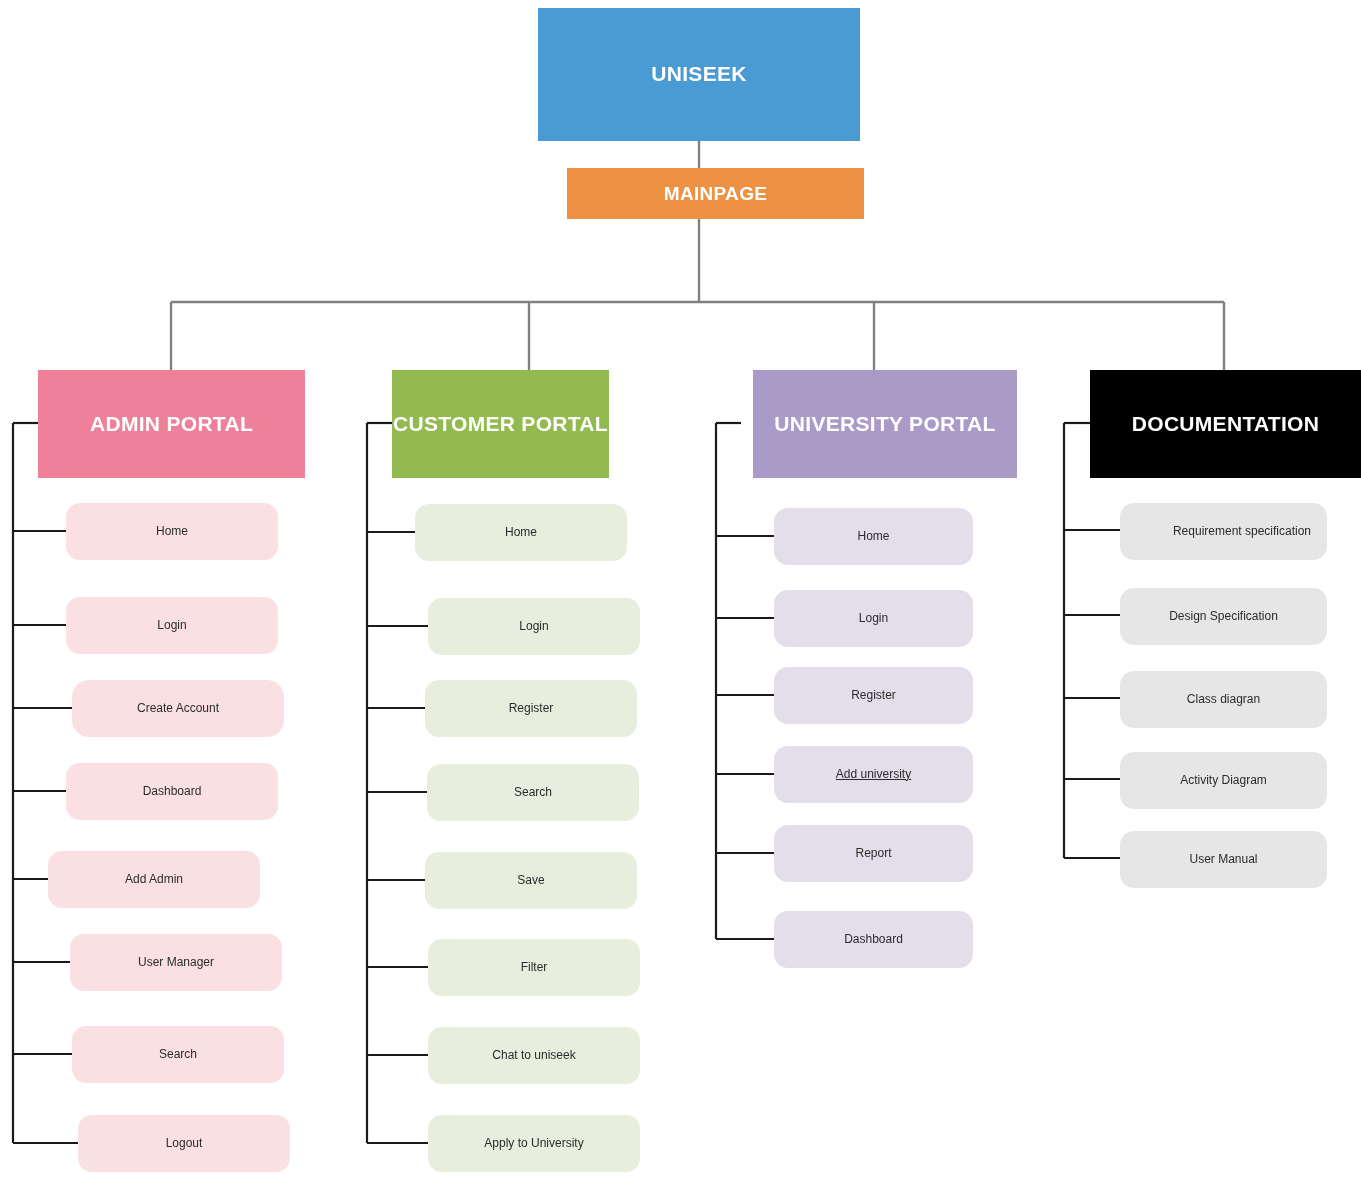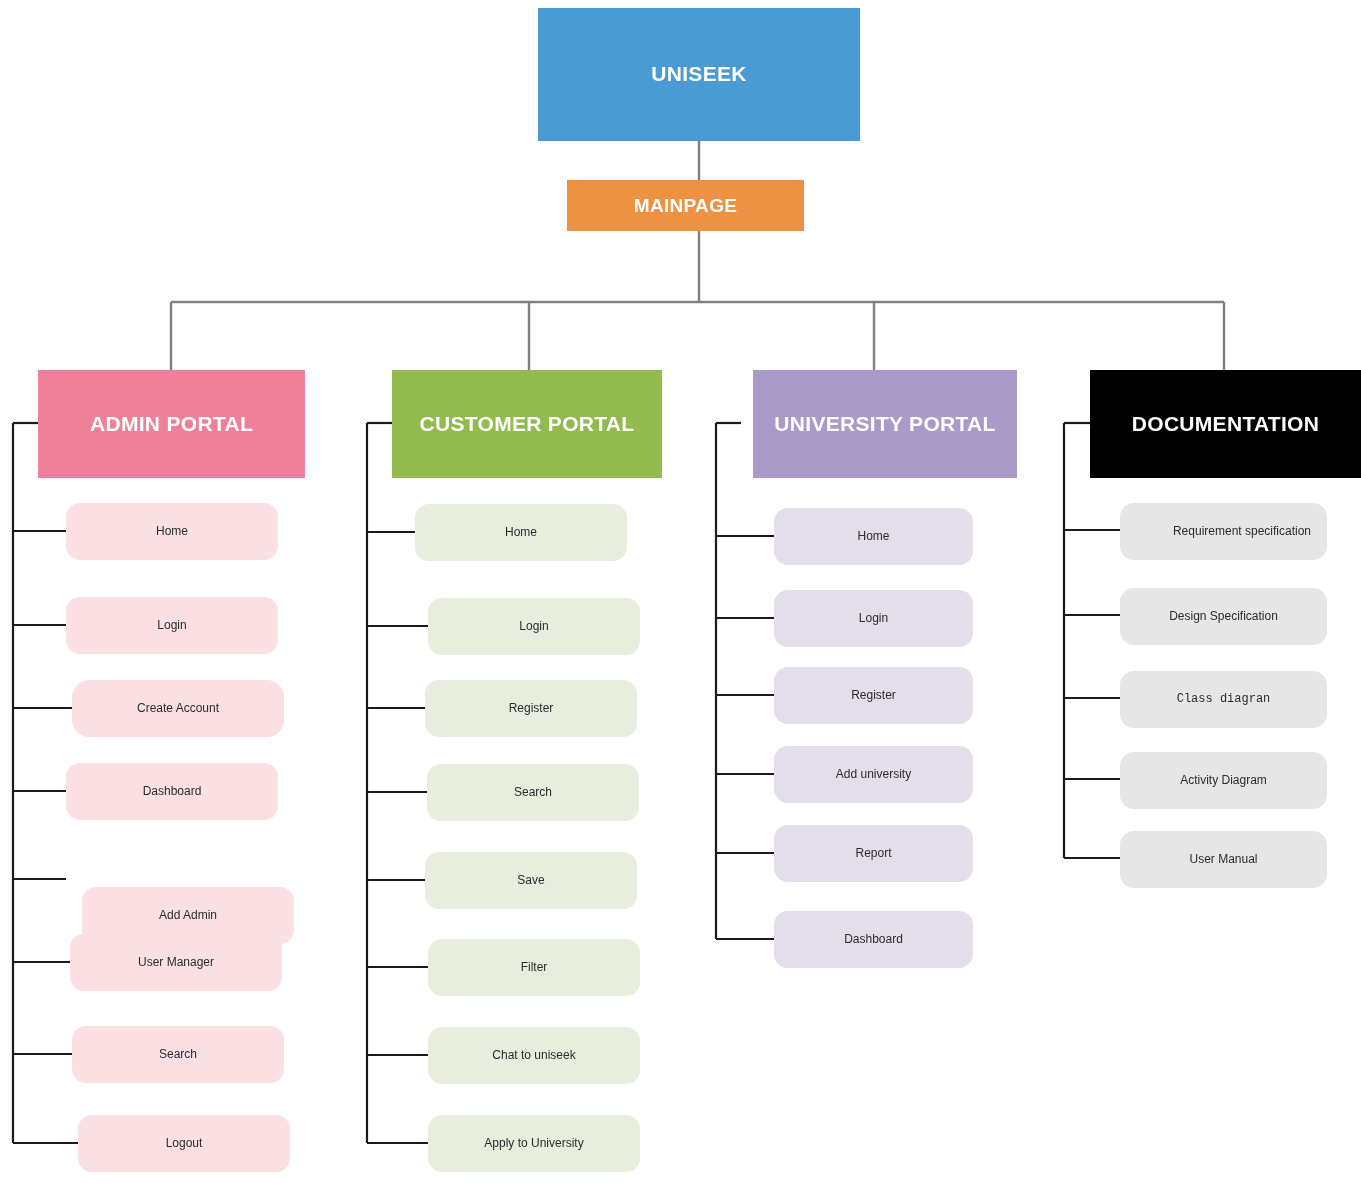--- a/index.html
+++ b/index.html
@@ -39,33 +39,33 @@
     color: #ffffff;
     font-weight: bold;
     letter-spacing: 0.3px;
   }
   .node-uniseek {
     left: 538px; top: 8px; width: 322px; height: 133px;
     background: #4A9AD4;
     font-size: 21px;
   }
   .node-mainpage {
-    left: 567px; top: 180px; width: 237px; height: 51px;
+    left: 567px; top: 168px; width: 297px; height: 51px;
     background: #ED9142;
     font-size: 19px;
   }
   
   .portal-header {
     color: #ffffff;
     font-weight: bold;
     font-size: 21px;
     height: 108px;
   }
   .node-admin     { left: 38px;   top: 370px; width: 267px; background: #EF8099; }
-  .node-customer  { left: 392px;  top: 370px; width: 270px; background: #92BA4F; }
+  .node-customer  { left: 392px;  top: 370px; width: 217px; background: #92BA4F; }
   .node-university{ left: 741px;  top: 370px; width: 264px; background: #A99AC8; margin-left: 12px; }
   .node-doc       { left: 1090px; top: 370px; width: 271px; background: #000000; }
 
   
   .leaf {
     border-radius: 14px;
     color: #2b2b2b;
     font-size: 12px;
     height: 57px;
     padding: 0 6px;
@@ -150,40 +150,40 @@
   <div class="node root-node portal-header node-customer">CUSTOMER PORTAL</div>
 
   <div class="node root-node portal-header node-university">UNIVERSITY PORTAL</div>
 
   <div class="node root-node portal-header node-doc">DOCUMENTATION</div>
 
   <div class="node leaf leaf-admin" style="left:66px;  top:503px;  width:212px;">Home</div>
   <div class="node leaf leaf-admin" style="left:66px;  top:597px;  width:212px;">Login</div>
   <div class="node leaf leaf-admin" style="left:72px;  top:680px;  width:212px;border-radius:17px;">Create Account</div>
   <div class="node leaf leaf-admin" style="left:66px;  top:763px;  width:212px;">Dashboard</div>
-  <div class="node leaf leaf-admin" style="left:82px;  top:851px;  width:212px;margin-top:36px;">Add Admin</div>
+  <div class="node leaf leaf-admin" style="left:48px;  top:851px;  width:212px;">Add Admin</div>
   <div class="node leaf leaf-admin" style="left:70px;  top:934px;  width:212px;">User Manager</div>
   <div class="node leaf leaf-admin" style="left:72px;  top:1026px; width:212px;">Search</div>
   <div class="node leaf leaf-admin" style="left:78px;  top:1115px; width:212px;">Logout</div>
 
   <div class="node leaf leaf-customer" style="left:415px; top:504px;  width:212px;">Home</div>
   <div class="node leaf leaf-customer" style="left:428px; top:598px;  width:212px;">Login</div>
   <div class="node leaf leaf-customer" style="left:425px; top:680px;  width:212px;">Register</div>
   <div class="node leaf leaf-customer" style="left:427px; top:764px;  width:212px;">Search</div>
   <div class="node leaf leaf-customer" style="left:425px; top:852px;  width:212px;">Save</div>
   <div class="node leaf leaf-customer" style="left:428px; top:939px;  width:212px;">Filter</div>
   <div class="node leaf leaf-customer" style="left:428px; top:1027px; width:212px;">Chat to uniseek</div>
   <div class="node leaf leaf-customer" style="left:428px; top:1115px; width:212px;">Apply to University</div>
 
   <div class="node leaf leaf-university" style="left:774px; top:508px; width:199px;">Home</div>
   <div class="node leaf leaf-university" style="left:774px; top:590px; width:199px;">Login</div>
   <div class="node leaf leaf-university" style="left:774px; top:667px; width:199px;">Register</div>
-  <div class="node leaf leaf-university" style="left:774px; top:746px; width:199px;">Add university</div>
+  <div class="node leaf leaf-university" style="left:774px; top:746px; width:199px;text-decoration:underline;">Add university</div>
   <div class="node leaf leaf-university" style="left:774px; top:825px; width:199px;">Report</div>
   <div class="node leaf leaf-university" style="left:774px; top:911px; width:199px;">Dashboard</div>
 
   <div class="node leaf leaf-doc leaf-multiline" style="left:1120px; top:503px; width:207px;">Requirement specification</div>
   <div class="node leaf leaf-doc" style="left:1120px; top:588px; width:207px;">Design Specification</div>
-  <div class="node leaf leaf-doc" style="left:1120px; top:671px; width:207px;font-family:Liberation Mono, monospace;">Class diagran</div>
+  <div class="node leaf leaf-doc" style="left:1120px; top:671px; width:207px;">Class diagran</div>
   <div class="node leaf leaf-doc" style="left:1120px; top:752px; width:207px;">Activity Diagram</div>
   <div class="node leaf leaf-doc" style="left:1120px; top:831px; width:207px;">User Manual</div>
 
 </div>
 
 </body></html>

